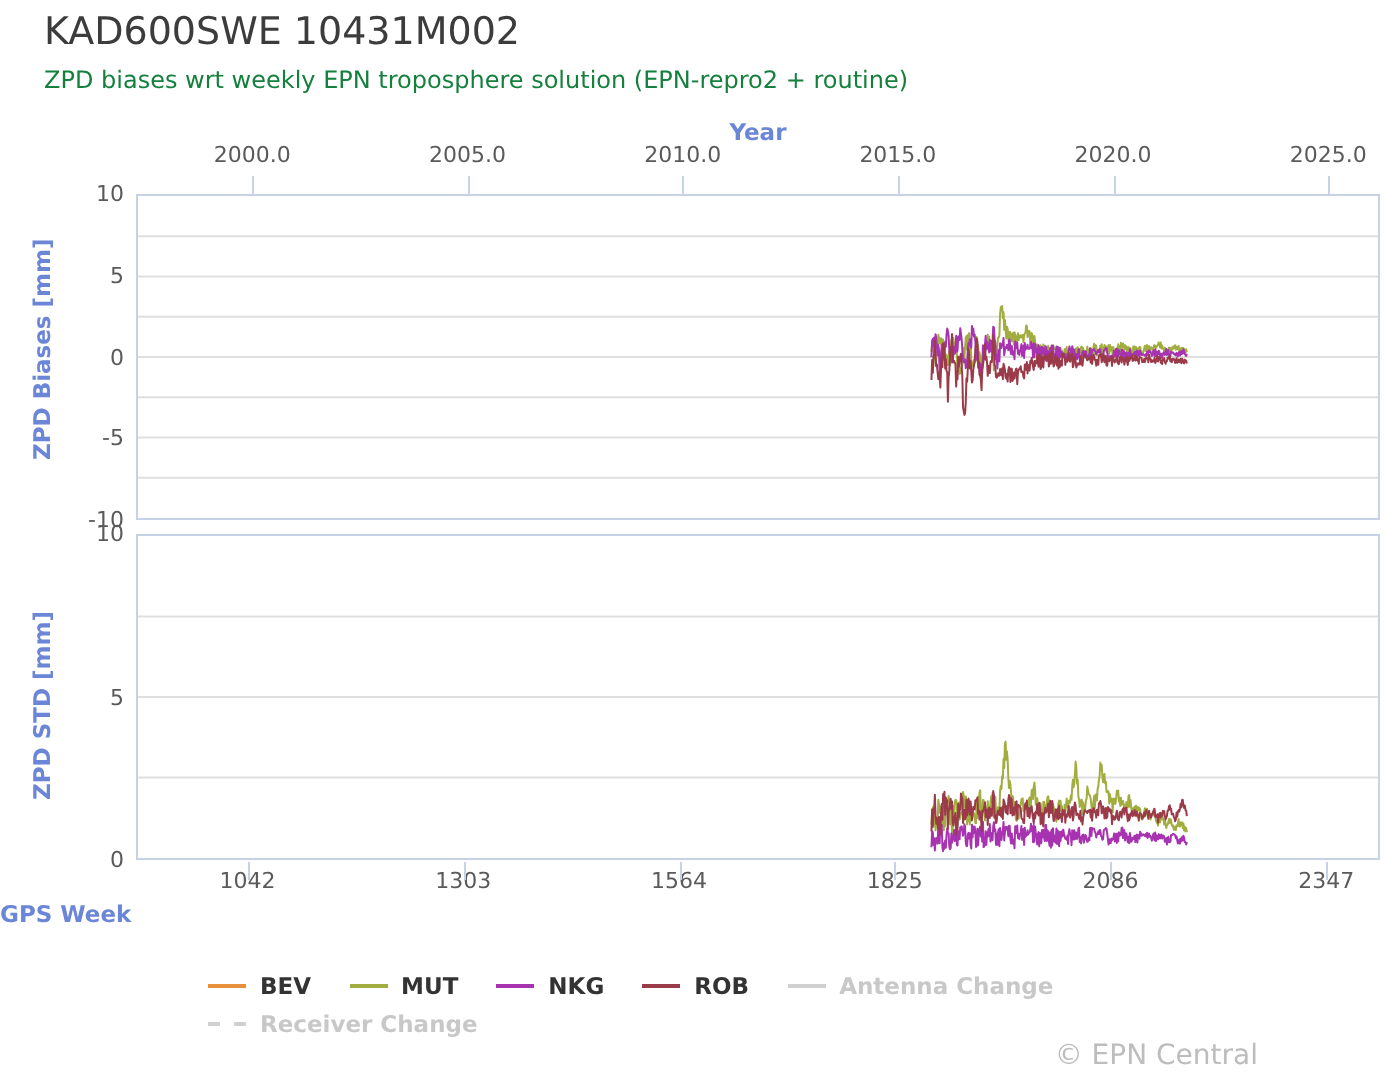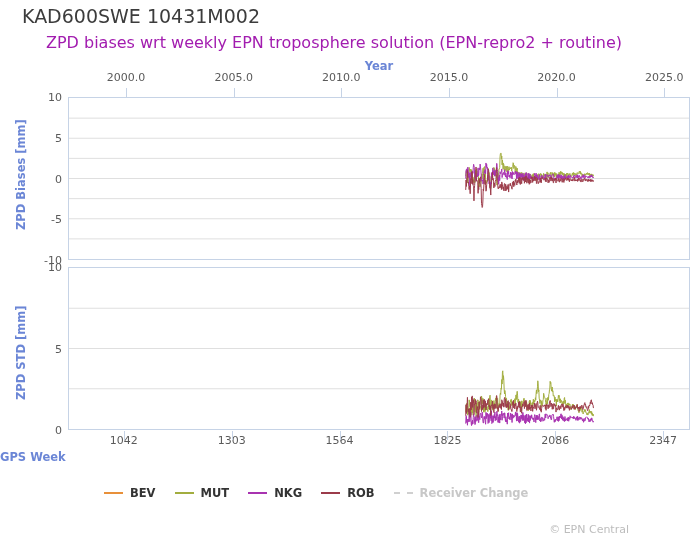--- a/index.html
+++ b/index.html
@@ -26,29 +26,28 @@
     position: absolute;
     left: 22px; top: 5px;
     font-size: 19px;
     color: #3c3c3c;
     letter-spacing: 0px;
     white-space: nowrap;
   }
   .subtitle {
     position: absolute;
     left: 22px; top: 33px;
-    font-size: 16px;
-    color: #a21caf;
-    white-space: nowrap;
-    margin-left: 24px;
+    font-size: 12px;
+    color: #15803d;
+    white-space: nowrap;
   }
   .copyright {
     position: absolute;
     right: 8px; bottom: 4px;
-    font-size: 11px;
+    font-size: 14px;
     color: #bdbdbd;
     white-space: nowrap;
   }
 
   
   .axis-title {
     position: absolute;
     font-size: 11.5px;
     font-weight: bold;
     color: #6b86d6;
@@ -237,20 +236,24 @@
         </div>
         <div class="legend-item">
           <span class="legend-swatch" style="border-top-color: rgb(168, 51, 176); border-top-style: solid;"></span>
           <span class="legend-label">NKG</span>
         </div>
         <div class="legend-item">
           <span class="legend-swatch" style="border-top-color: rgb(155, 59, 74); border-top-style: solid;"></span>
           <span class="legend-label">ROB</span>
         </div>
         <div class="legend-item muted">
+          <span class="legend-swatch" style="border-top-color: rgb(208, 208, 208); border-top-style: solid;"></span>
+          <span class="legend-label">Antenna Change</span>
+        </div>
+        <div class="legend-item muted">
           <span class="legend-swatch" style="border-top-color: rgb(208, 208, 208); border-top-style: dashed;"></span>
           <span class="legend-label">Receiver Change</span>
         </div>
       </div>
   </div>
 
   <div class="copyright">© EPN Central</div>
 </div>
 
 </body></html>

